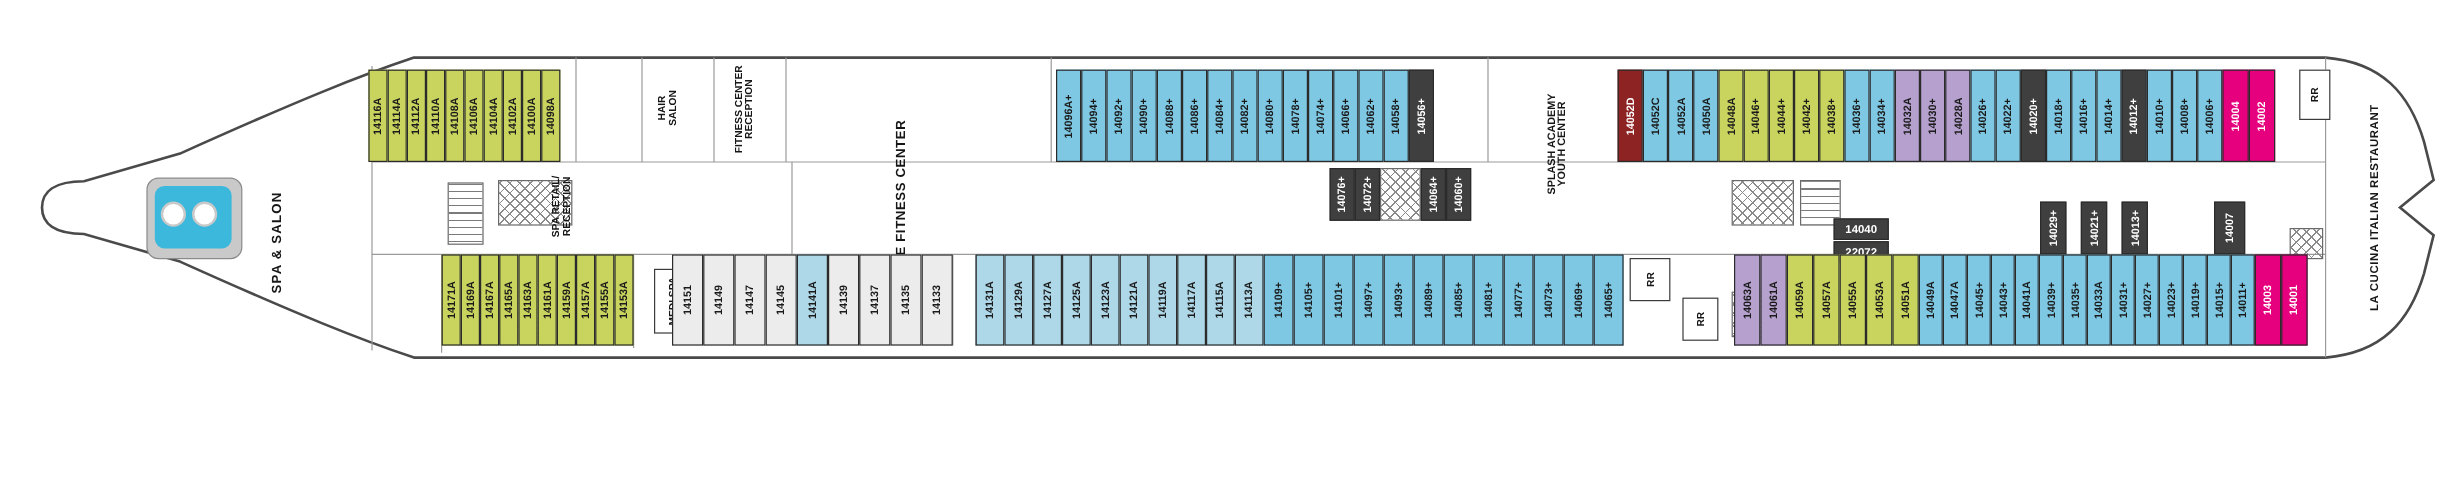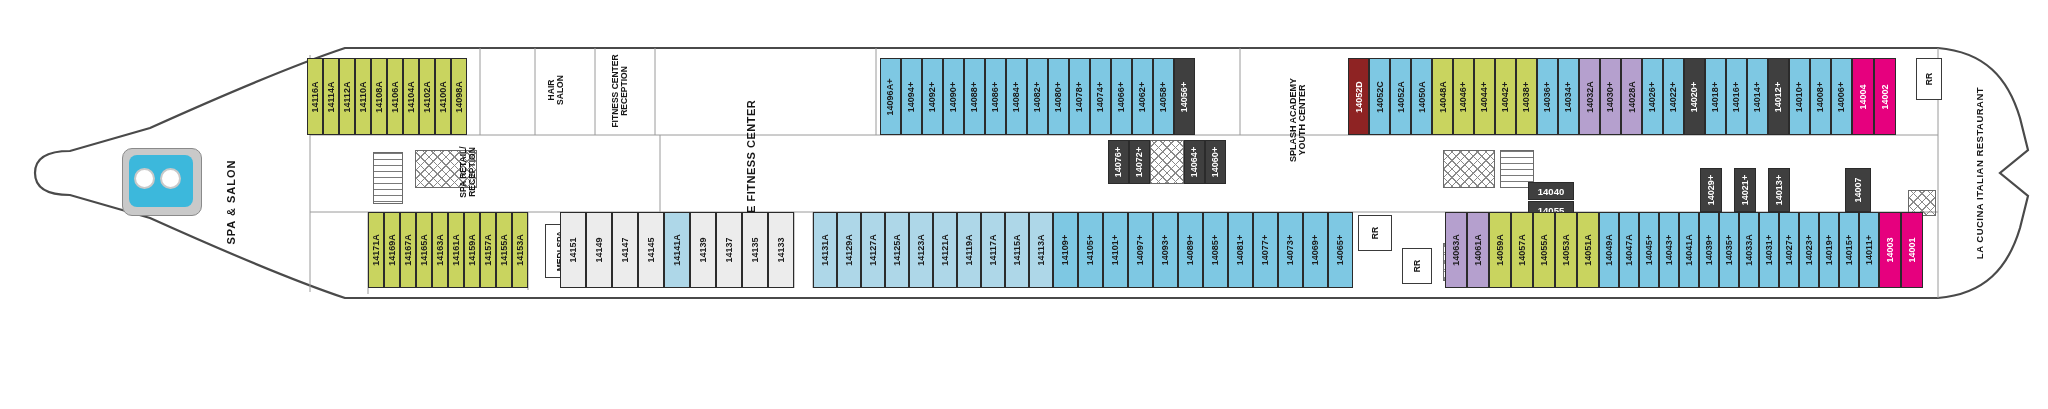--- a/index.html
+++ b/index.html
@@ -270,21 +270,21 @@
       <div class="cabin" style="left: 1184px; top: 140px; width: 21px; height: 44px; background: rgb(63, 63, 63);">
         <span style="color: rgb(255, 255, 255);">14064+</span>
       </div>
       <div class="cabin" style="left: 1205px; top: 140px; width: 21px; height: 44px; background: rgb(63, 63, 63);">
         <span style="color: rgb(255, 255, 255);">14060+</span>
       </div>
       <div class="cabin h" style="left: 1528px; top: 182px; width: 46px; height: 18px; background: rgb(63, 63, 63);">
         <span style="color: rgb(255, 255, 255);">14040</span>
       </div>
       <div class="cabin h" style="left: 1528px; top: 201px; width: 46px; height: 18px; background: rgb(63, 63, 63);">
-        <span style="color: rgb(255, 255, 255);">14055</span>
+        <span style="color: rgb(255, 255, 255);">22072</span>
       </div>
       <div class="cabin" style="left: 1700px; top: 168px; width: 22px; height: 44px; background: rgb(63, 63, 63);">
         <span style="color: rgb(255, 255, 255);">14029+</span>
       </div>
       <div class="cabin" style="left: 1734px; top: 168px; width: 22px; height: 44px; background: rgb(63, 63, 63);">
         <span style="color: rgb(255, 255, 255);">14021+</span>
       </div>
       <div class="cabin" style="left: 1768px; top: 168px; width: 22px; height: 44px; background: rgb(63, 63, 63);">
         <span style="color: rgb(255, 255, 255);">14013+</span>
       </div>

